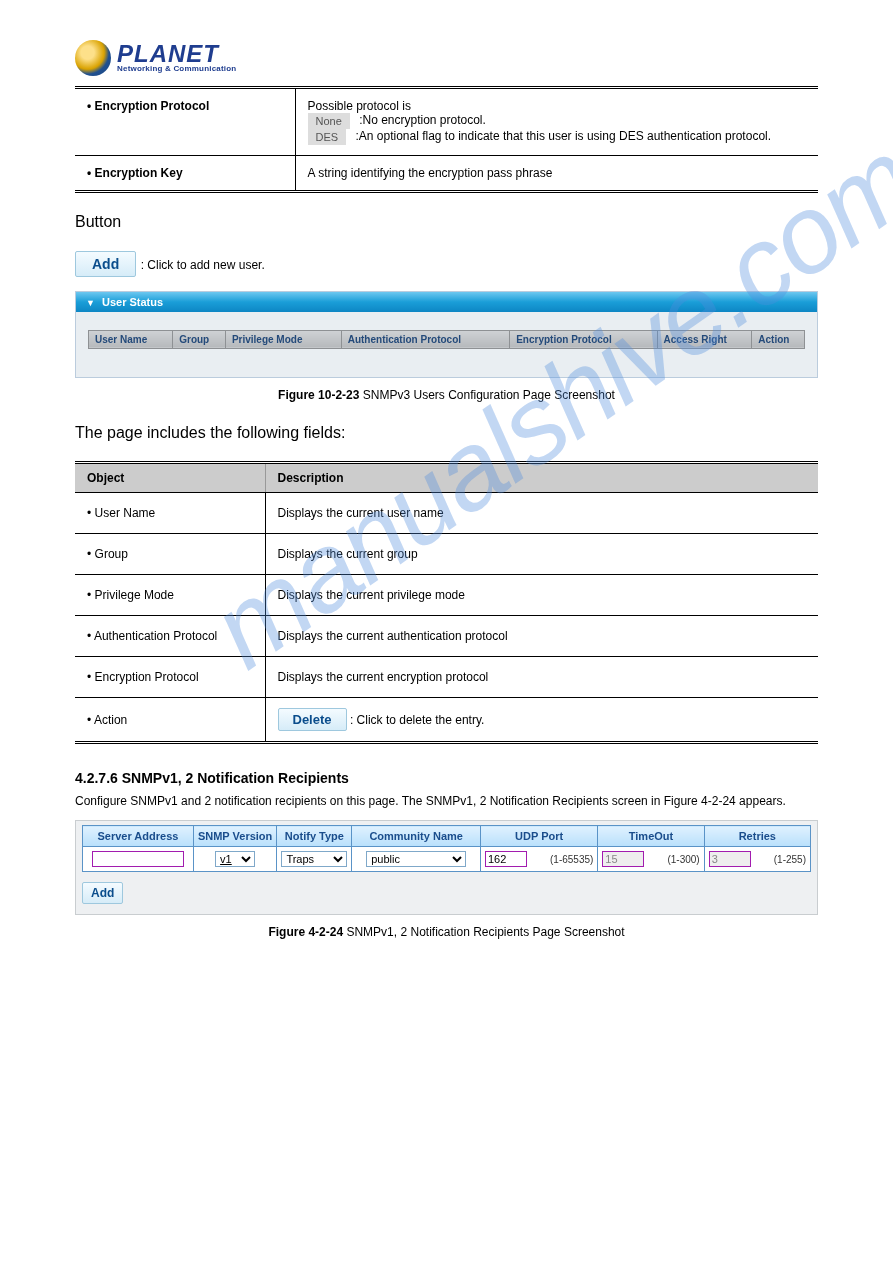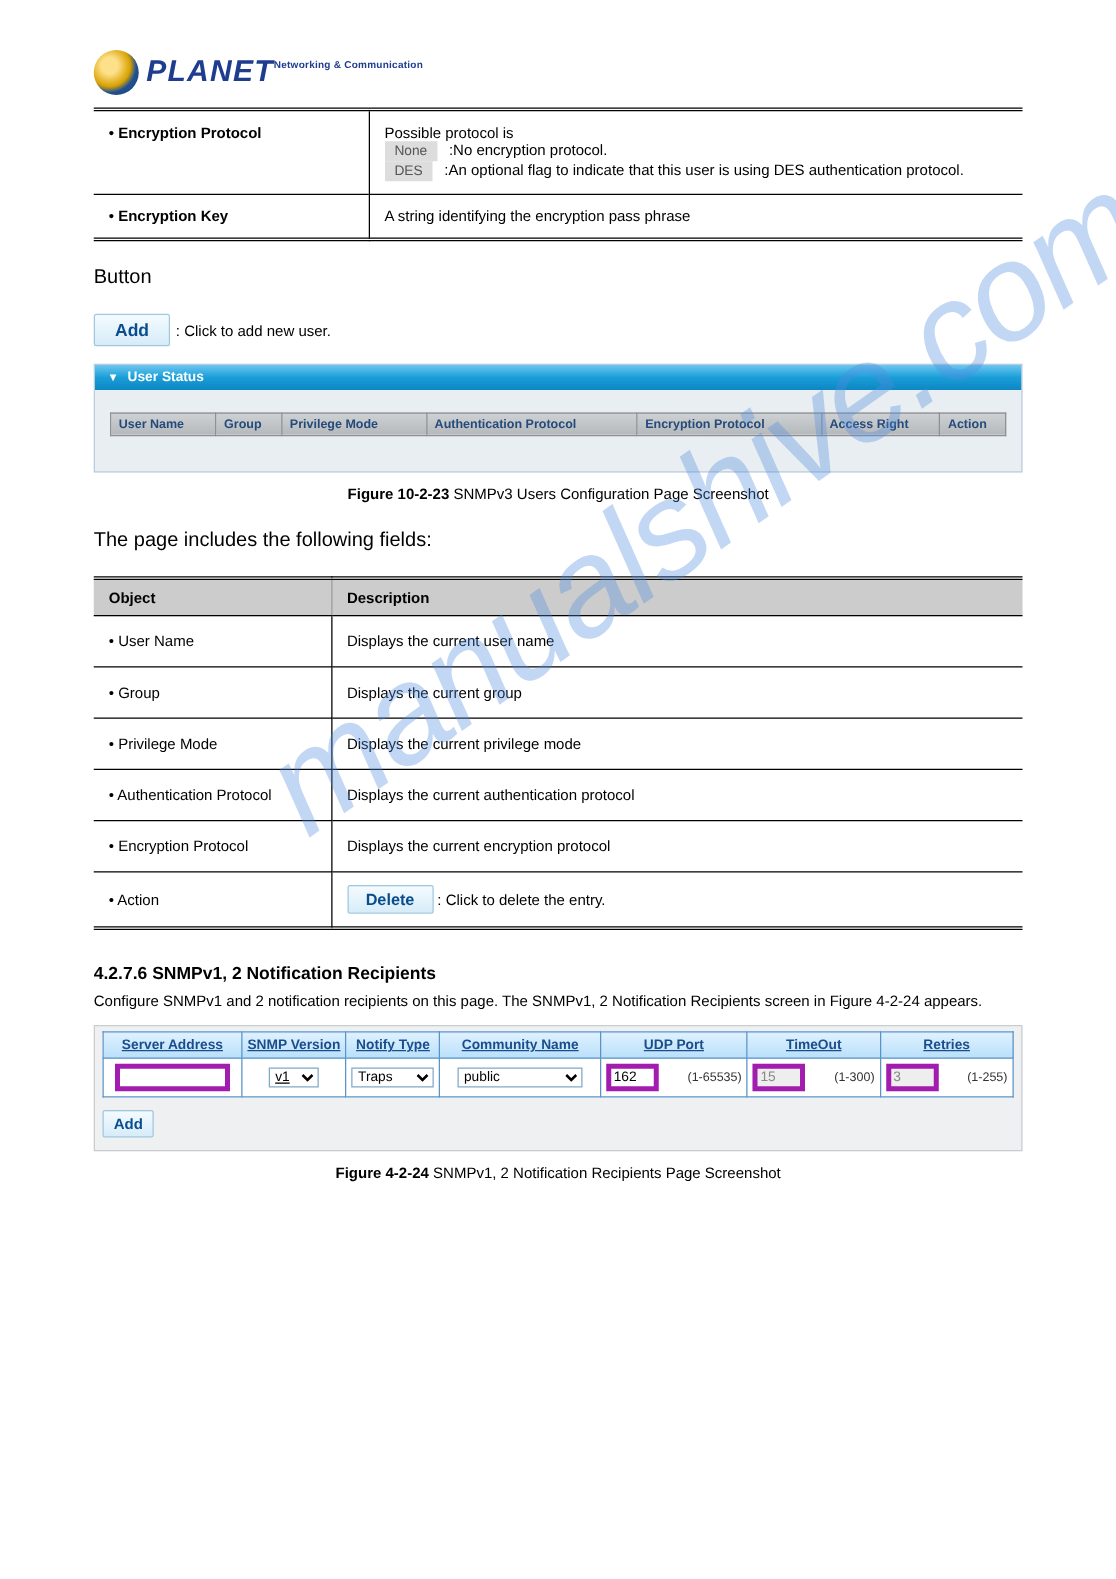--- a/index.html
+++ b/index.html
@@ -33,21 +33,21 @@
     align-items: center;
     margin-bottom: 10px;
   }
   .logo-img {
     width: 36px;
     height: 36px;
     background: radial-gradient(circle at 35% 35%, #fde08a 20%, #d9a200 50%, #205090 65%, #1a4580 100%);
     border-radius: 50%;
     margin-right: 6px;
   }
-  .logo-text { display: flex; flex-direction: row; justify-content: space-between; }
+  .logo-text { display: flex; flex-direction: column; justify-content: space-between; }
   .logo-main {
     font-size: 24px;
     font-weight: 900;
     font-style: italic;
     color: #1f3d8f;
     letter-spacing: 1px;
     line-height: 0.9;
   }
   .logo-sub {
     font-size: 8px;
@@ -169,32 +169,31 @@
   .host-title { color: #185aa0; font-size: 13px; font-weight: bold; margin: 2px 2px 4px 2px; }
   .host-tbl { width: 100%; border-collapse: collapse; background: #fff; }
   .host-tbl th {
     background: linear-gradient(#dff1ff, #b9e0fb);
     border: 1px solid #5a93c7;
     font-size: 11px;
     font-weight: bold;
     color: #1a4d8c;
     padding: 4px 4px;
     text-align: center;
-    text-decoration: underline;
   }
   .host-tbl td {
     border: 1px solid #5a93c7;
     padding: 4px 4px;
     font-size: 11px;
     text-align: center;
     white-space: nowrap;
   }
   .host-tbl input[type=text] {
     font-size: 11px;
-    border: 4px solid #a21caf;
+    border: 1px solid #a21caf;
     padding: 1px 2px;
     width: 90%;
   }
   .host-tbl select {
     font-size: 11px;
     border: 1px solid #7fa8c9;
     background: #fff;
   }
   .mini-input { width: 42px !important; }
   .rng { font-size: 10px; color: #333; margin-left: 20px; }

